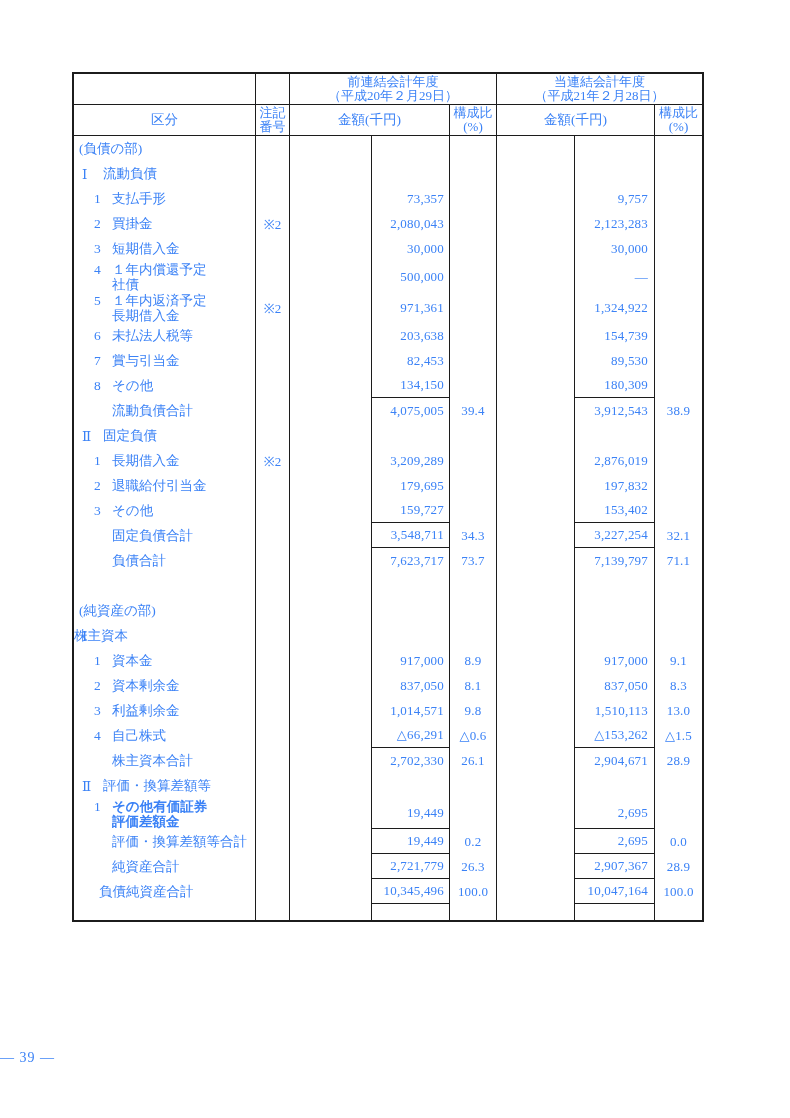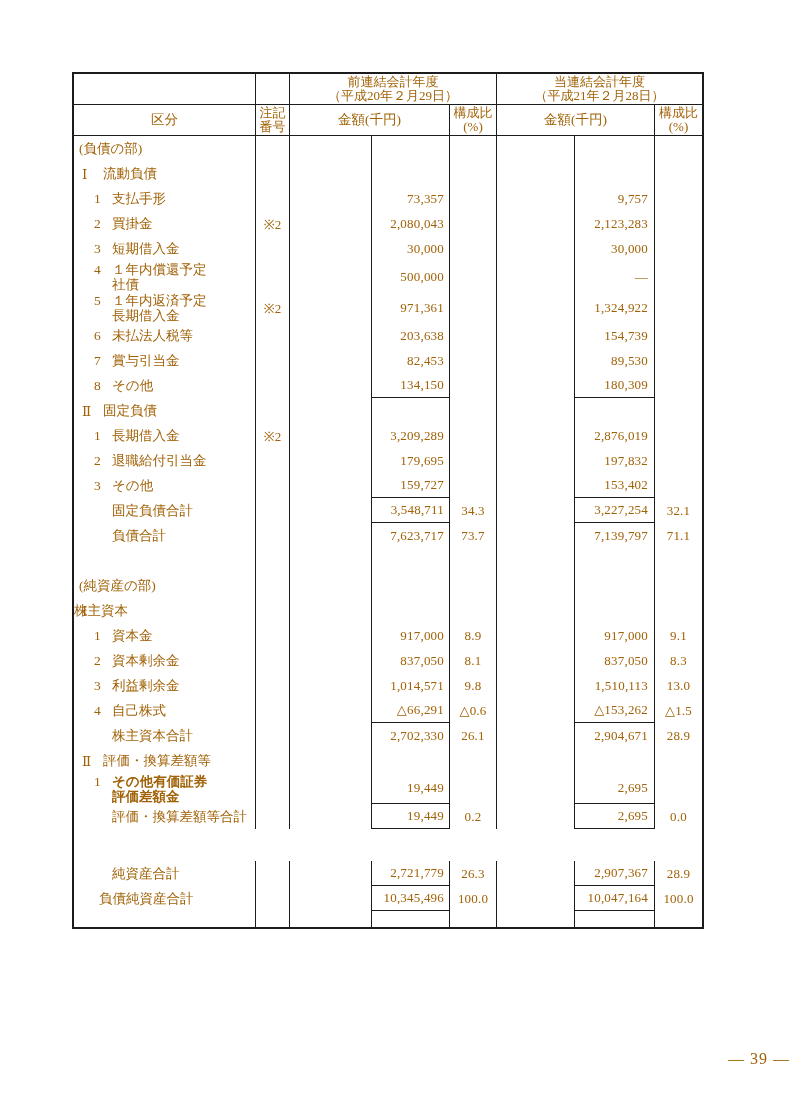--- a/index.html
+++ b/index.html
@@ -1,21 +1,21 @@
 <!DOCTYPE html>
 <html><head>
 <meta charset="utf-8">
 <style>
   html,body{margin:0;padding:0;}
   .page{
     position:relative;
     width:790px;height:1118px;
     background:#ffffff;
     font-family:"Liberation Serif","DejaVu Serif",serif;
-    color:#a16207;
+    color:#3b82f6;
     overflow:hidden;
   }
   .ftable{
     position:absolute;left:72px;top:72px;
     width:632px;
     border:2px solid #1c1c1c;
     box-sizing:border-box;
     background:#fff;
   }
   .row{display:flex;width:628px;}
@@ -43,21 +43,21 @@
   .group .num{left:8px;}
   .item2 .num{top:1px;transform:none;line-height:15px;}
   .amt{justify-content:flex-end;font-size:13px;letter-spacing:0.2px;}
   .amt .v{padding-right:5px;}
   .amt.curr .v{padding-right:6px;}
   .pct{justify-content:center;font-size:13px;letter-spacing:0.2px;}
   .note{justify-content:center;font-size:13px;}
   .rb{border-bottom:1px solid #1c1c1c;}
   .pagenum{
     position:absolute;left:0;top:1050px;width:100%;
-    text-align:right;font-size:16px;letter-spacing:1px;
+    text-align:left;font-size:14px;letter-spacing:1px;
   }
 </style>
 </head>
 <body>
 
 <div class="page">
 
   <div class="ftable">
 
     <div class="row hA">
@@ -288,20 +288,42 @@
           <div class="c w4 amt rb">
             <span class="v">134,150</span>
           </div>
           <div class="c w5 pct"></div>
           <div class="c w6"></div>
           <div class="c w7 amt curr rb">
             <span class="v">180,309</span>
           </div>
           <div class="c w8 pct last"></div>
         </div>
+        <div class="row total" style="height: 25px;">
+          <div class="c w1">
+            <div class="lbl" style="margin-left: 38px;">
+              <div>流動負債合計</div>
+            </div>
+          </div>
+          <div class="c w2 note"></div>
+          <div class="c w3"></div>
+          <div class="c w4 amt">
+            <span class="v">4,075,005</span>
+          </div>
+          <div class="c w5 pct">
+            <span>39.4</span>
+          </div>
+          <div class="c w6"></div>
+          <div class="c w7 amt curr">
+            <span class="v">3,912,543</span>
+          </div>
+          <div class="c w8 pct last">
+            <span>38.9</span>
+          </div>
+        </div>
         <div class="row group" style="height: 25px;">
           <div class="c w1">
             <span class="num">Ⅱ</span>
             <div class="lbl" style="margin-left: 29px; font-family: Liberation Serif, serif;">
               <div>固定負債</div>
             </div>
           </div>
           <div class="c w2 note"></div>
           <div class="c w3"></div>
           <div class="c w4 amt"></div>
@@ -616,21 +638,21 @@
             <span>0.2</span>
           </div>
           <div class="c w6"></div>
           <div class="c w7 amt curr rb">
             <span class="v">2,695</span>
           </div>
           <div class="c w8 pct last">
             <span>0.0</span>
           </div>
         </div>
-        <div class="row total" style="height: 25px; margin-top: 32px;">
+        <div class="row total" style="height: 25px;">
           <div class="c w1">
             <div class="lbl" style="margin-left: 38px;">
               <div>純資産合計</div>
             </div>
           </div>
           <div class="c w2 note"></div>
           <div class="c w3"></div>
           <div class="c w4 amt rb">
             <span class="v">2,721,779</span>
           </div>

